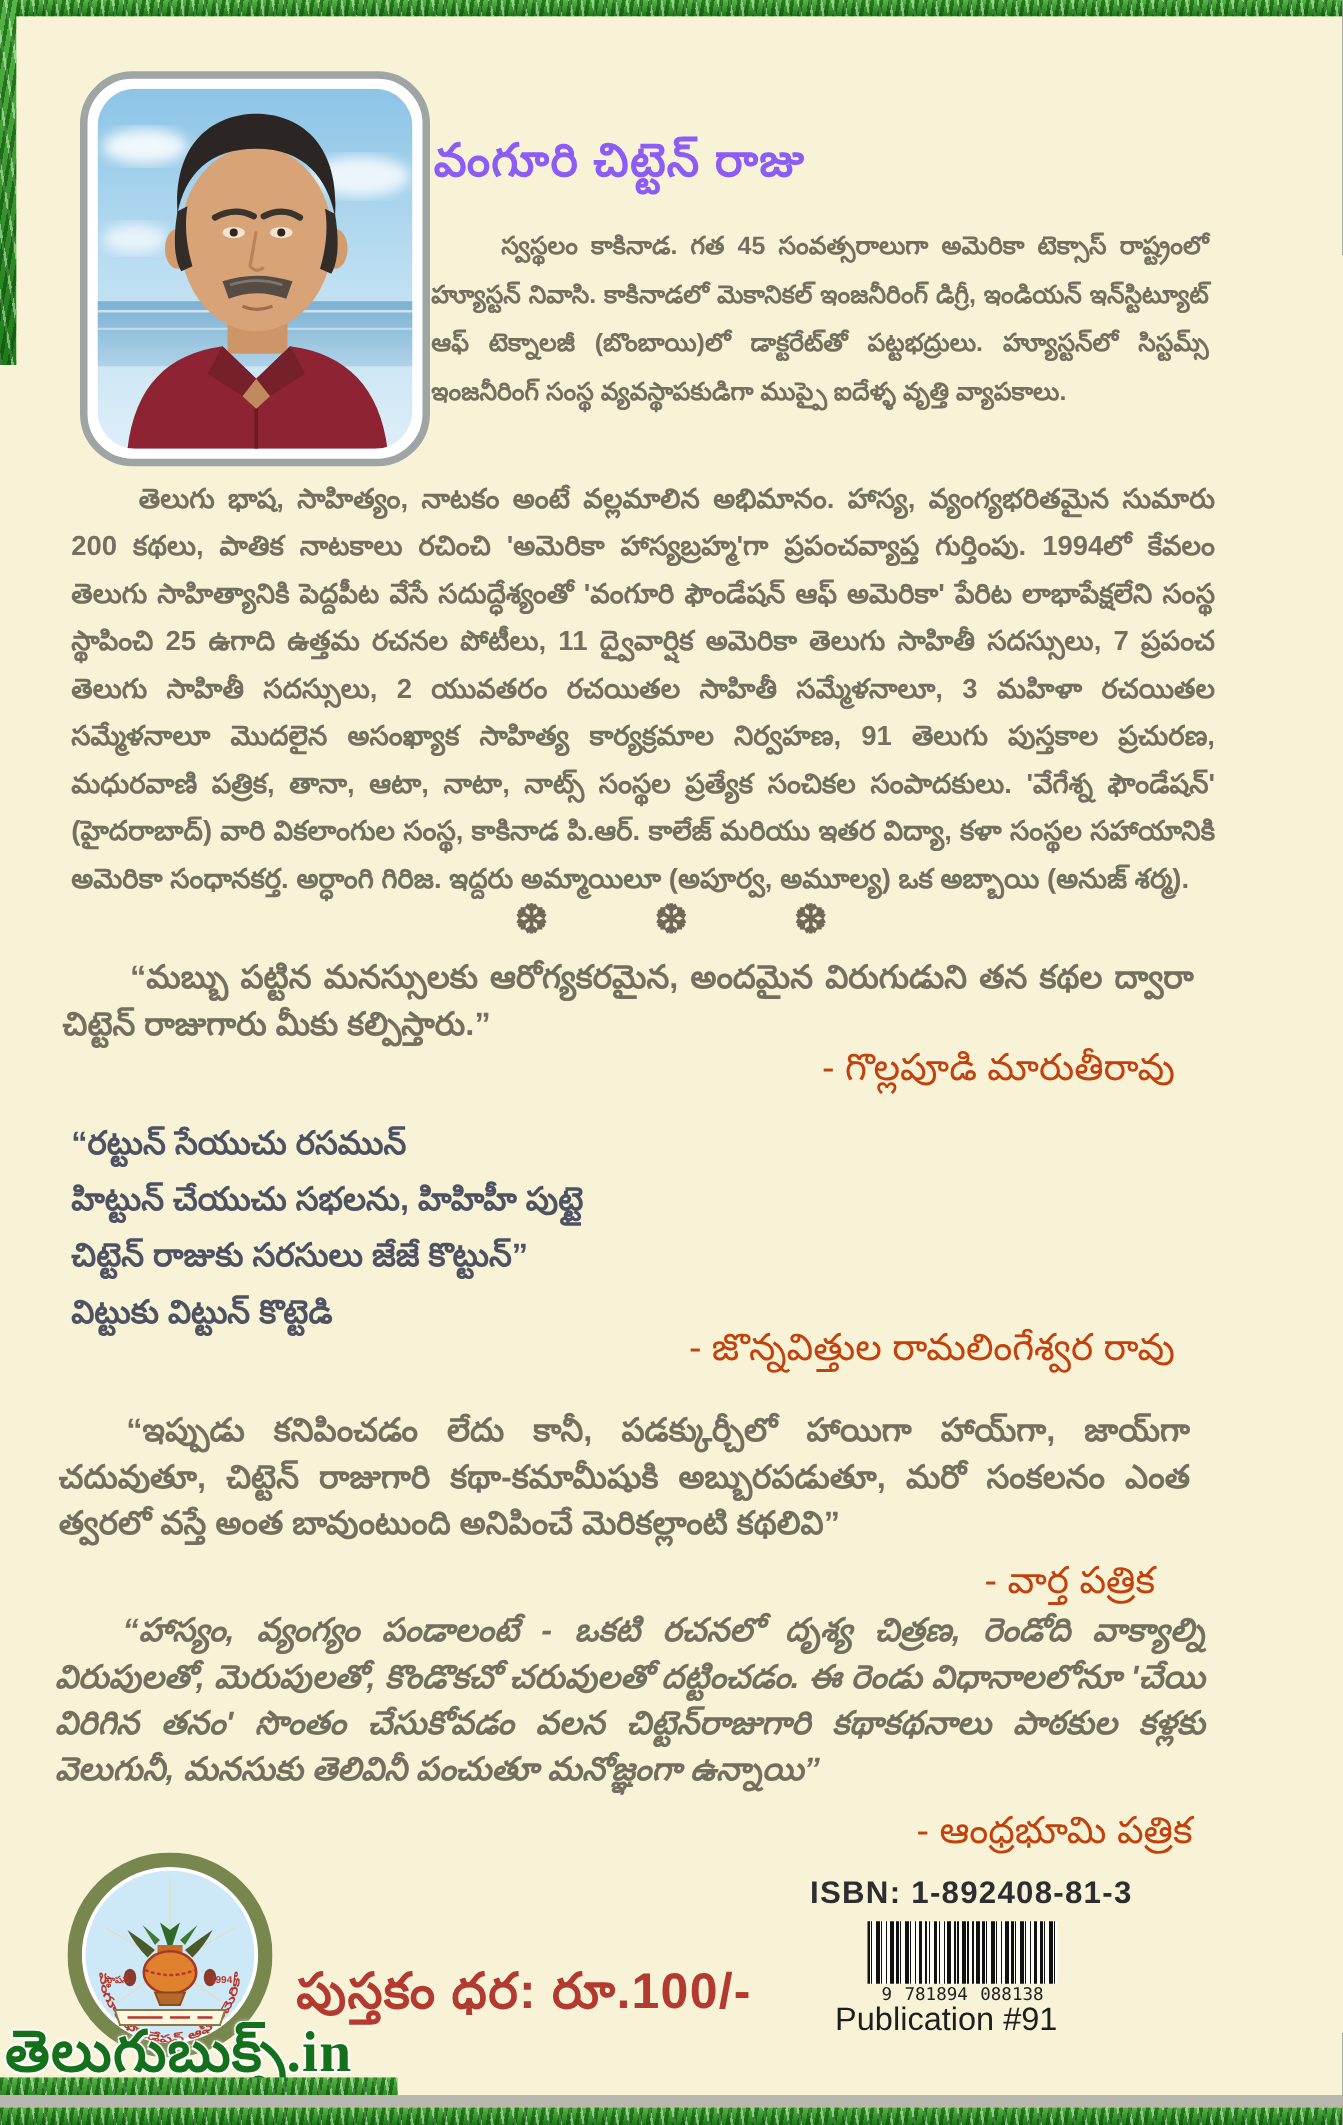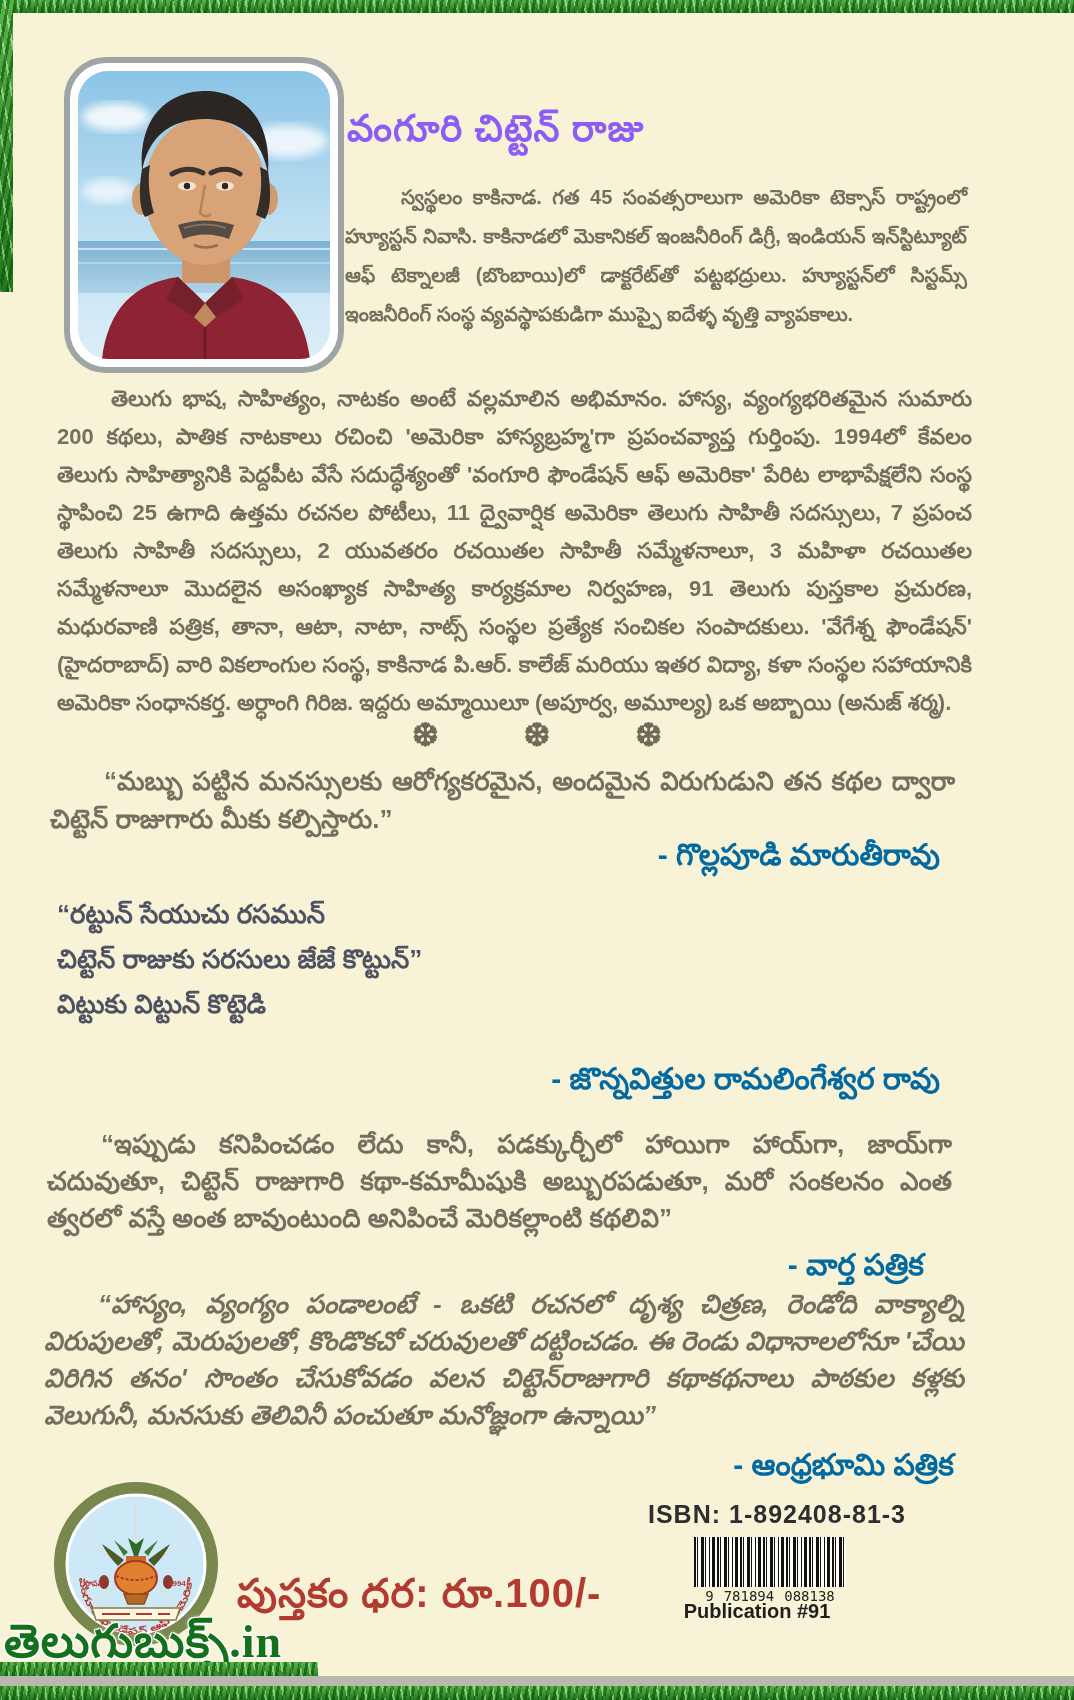--- a/index.html
+++ b/index.html
@@ -38,21 +38,21 @@
 
   .divider{
     position:absolute; left:0; top:716px; width:1074px; text-align:center;
     font-size:32px; color:#6f6a57; letter-spacing:38px; text-indent:38px; font-weight:bold;
   }
   .quote{margin:0; position:absolute; color:#74705f; font-weight:bold; text-align:justify;}
   .q1{left:50px; top:762px;  width:905px; font-size:26px; line-height:38px; text-indent:54px;}
   .q3{left:47px; top:1126px; width:905px; font-size:26px; line-height:37px; text-indent:54px;}
   .q4{left:44px; top:1286px; width:920px; font-size:26px; line-height:37px; text-indent:54px;font-style:italic;}
 
-  .attr{position:absolute; right:134px; font-size:30px; font-weight:bold; color:#0369a1;}
+  .attr{position:absolute; right:134px; font-size:30px; font-weight:normal; color:#c2410c;}
   .a1{top:838px;}
   .a2{top:1062px;}
   .a3{top:1248px; right:150px;}
   .a4{top:1448px; right:120px;}
 
   .poem{position:absolute; left:57px; top:892px; color:#4f5262; font-weight:bold;
         font-size:26px; line-height:45px;}
   .poem-line{white-space:nowrap;}
 
   
@@ -75,21 +75,21 @@
       #111 7px 10px, transparent 10px 11px, #111 11px 12px, transparent 12px 15px,
       #111 15px 16px, transparent 16px 18px, #111 18px 21px, transparent 21px 23px);
   }
   .barcode-digits{
     display:flex; gap:10px; justify-content:center; margin-top:1px;
     font-family:"DejaVu Sans Mono", monospace; font-size:14px; color:#222;
   }
   .barcode-digits span{background:transparent;}
   .publication{
     position:absolute; left:652px; top:1600px; width:210px; text-align:center;
-    font-size:20px; font-weight:bold; color:#1e1e1e;
+    font-size:26px; font-weight:normal; color:#1e1e1e;
   }
 
   
   .watermark{
     position:absolute; left:4px; top:1614px; font-size:46px; font-weight:bold;
     color:#15701c; letter-spacing:1px;
     text-shadow:-1px -1px 0 #fff,1px -1px 0 #fff,-1px 1px 0 #fff,1px 1px 0 #fff,0 0 4px #fff;
   }
   .watermark .tld{font-family:"Liberation Serif", serif;}
   .underline-grass{position:absolute; left:0; top:1662px; width:318px; height:19px;}
@@ -155,20 +155,21 @@
   <p class="bio bio1">స్వస్థలం కాకినాడ. గత 45 సంవత్సరాలుగా అమెరికా టెక్సాస్ రాష్ట్రంలో హ్యూస్టన్ నివాసి. కాకినాడలో మెకానికల్ ఇంజనీరింగ్ డిగ్రీ, ఇండియన్ ఇన్‌స్టిట్యూట్ ఆఫ్ టెక్నాలజీ (బొంబాయి)లో డాక్టరేట్‌తో పట్టభద్రులు. హ్యూస్టన్‌లో సిస్టమ్స్ ఇంజనీరింగ్ సంస్థ వ్యవస్థాపకుడిగా ముప్పై ఐదేళ్ళ వృత్తి వ్యాపకాలు.</p>
   <p class="bio bio2">తెలుగు భాష, సాహిత్యం, నాటకం అంటే వల్లమాలిన అభిమానం. హాస్య, వ్యంగ్యభరితమైన సుమారు 200 కథలు, పాతిక నాటకాలు రచించి 'అమెరికా హాస్యబ్రహ్మ'గా ప్రపంచవ్యాప్త గుర్తింపు. 1994లో కేవలం తెలుగు సాహిత్యానికి పెద్దపీట వేసే సదుద్ధేశ్యంతో 'వంగూరి ఫౌండేషన్ ఆఫ్ అమెరికా' పేరిట లాభాపేక్షలేని సంస్థ స్థాపించి 25 ఉగాది ఉత్తమ రచనల పోటీలు, 11 ద్వైవార్షిక అమెరికా తెలుగు సాహితీ సదస్సులు, 7 ప్రపంచ తెలుగు సాహితీ సదస్సులు, 2 యువతరం రచయితల సాహితీ సమ్మేళనాలూ, 3 మహిళా రచయితల సమ్మేళనాలూ మొదలైన అసంఖ్యాక సాహిత్య కార్యక్రమాల నిర్వహణ, 91 తెలుగు పుస్తకాల ప్రచురణ, మధురవాణి పత్రిక, తానా, ఆటా, నాటా, నాట్స్ సంస్థల ప్రత్యేక సంచికల సంపాదకులు. 'వేగేశ్న ఫౌండేషన్' (హైదరాబాద్) వారి వికలాంగుల సంస్థ, కాకినాడ పి.ఆర్. కాలేజ్ మరియు ఇతర విద్యా, కళా సంస్థల సహాయానికి అమెరికా సంధానకర్త. అర్ధాంగి గిరిజ. ఇద్దరు అమ్మాయిలూ (అపూర్వ, అమూల్య) ఒక అబ్బాయి (అనుజ్ శర్మ).</p>
 
   <div class="divider">❆ ❆ ❆</div>
 
   <p class="quote q1">“మబ్బు పట్టిన మనస్సులకు ఆరోగ్యకరమైన, అందమైన విరుగుడుని తన కథల ద్వారా చిట్టెన్ రాజుగారు మీకు కల్పిస్తారు.”</p>
   <div class="attr a1">- గొల్లపూడి మారుతీరావు</div>
 
   <div class="poem">
     <div class="poem-line">“రట్టున్ సేయుచు రసమున్</div>
+    <div class="poem-line">హిట్టున్ చేయుచు సభలను, హిహిహీ పుట్టై</div>
     <div class="poem-line">చిట్టెన్ రాజుకు సరసులు జేజే కొట్టున్”</div>
     <div class="poem-line">విట్టుకు విట్టున్ కొట్టెడి</div>
   </div>
   <div class="attr a2">- జొన్నవిత్తుల రామలింగేశ్వర రావు</div>
 
   <p class="quote q3">“ఇప్పుడు కనిపించడం లేదు కానీ, పడక్కుర్చీలో హాయిగా హాయ్‌గా, జాయ్‌గా చదువుతూ, చిట్టెన్ రాజుగారి కథా-కమామీషుకి అబ్బురపడుతూ, మరో సంకలనం ఎంత త్వరలో వస్తే అంత బావుంటుంది అనిపించే మెరికల్లాంటి కథలివి”</p>
   <div class="attr a3">- వార్త పత్రిక</div>
 
   <p class="quote q4">“హాస్యం, వ్యంగ్యం పండాలంటే - ఒకటి రచనలో దృశ్య చిత్రణ, రెండోది వాక్యాల్ని విరుపులతో, మెరుపులతో, కొండొకచో చరువులతో దట్టించడం. ఈ రెండు విధానాలలోనూ 'చేయి విరిగిన తనం' సొంతం చేసుకోవడం వలన చిట్టెన్‌రాజుగారి కథాకథనాలు పాఠకుల కళ్లకు వెలుగునీ, మనసుకు తెలివినీ పంచుతూ మనోజ్ఞంగా ఉన్నాయి”</p>
   <div class="attr a4">- ఆంధ్రభూమి పత్రిక</div>

